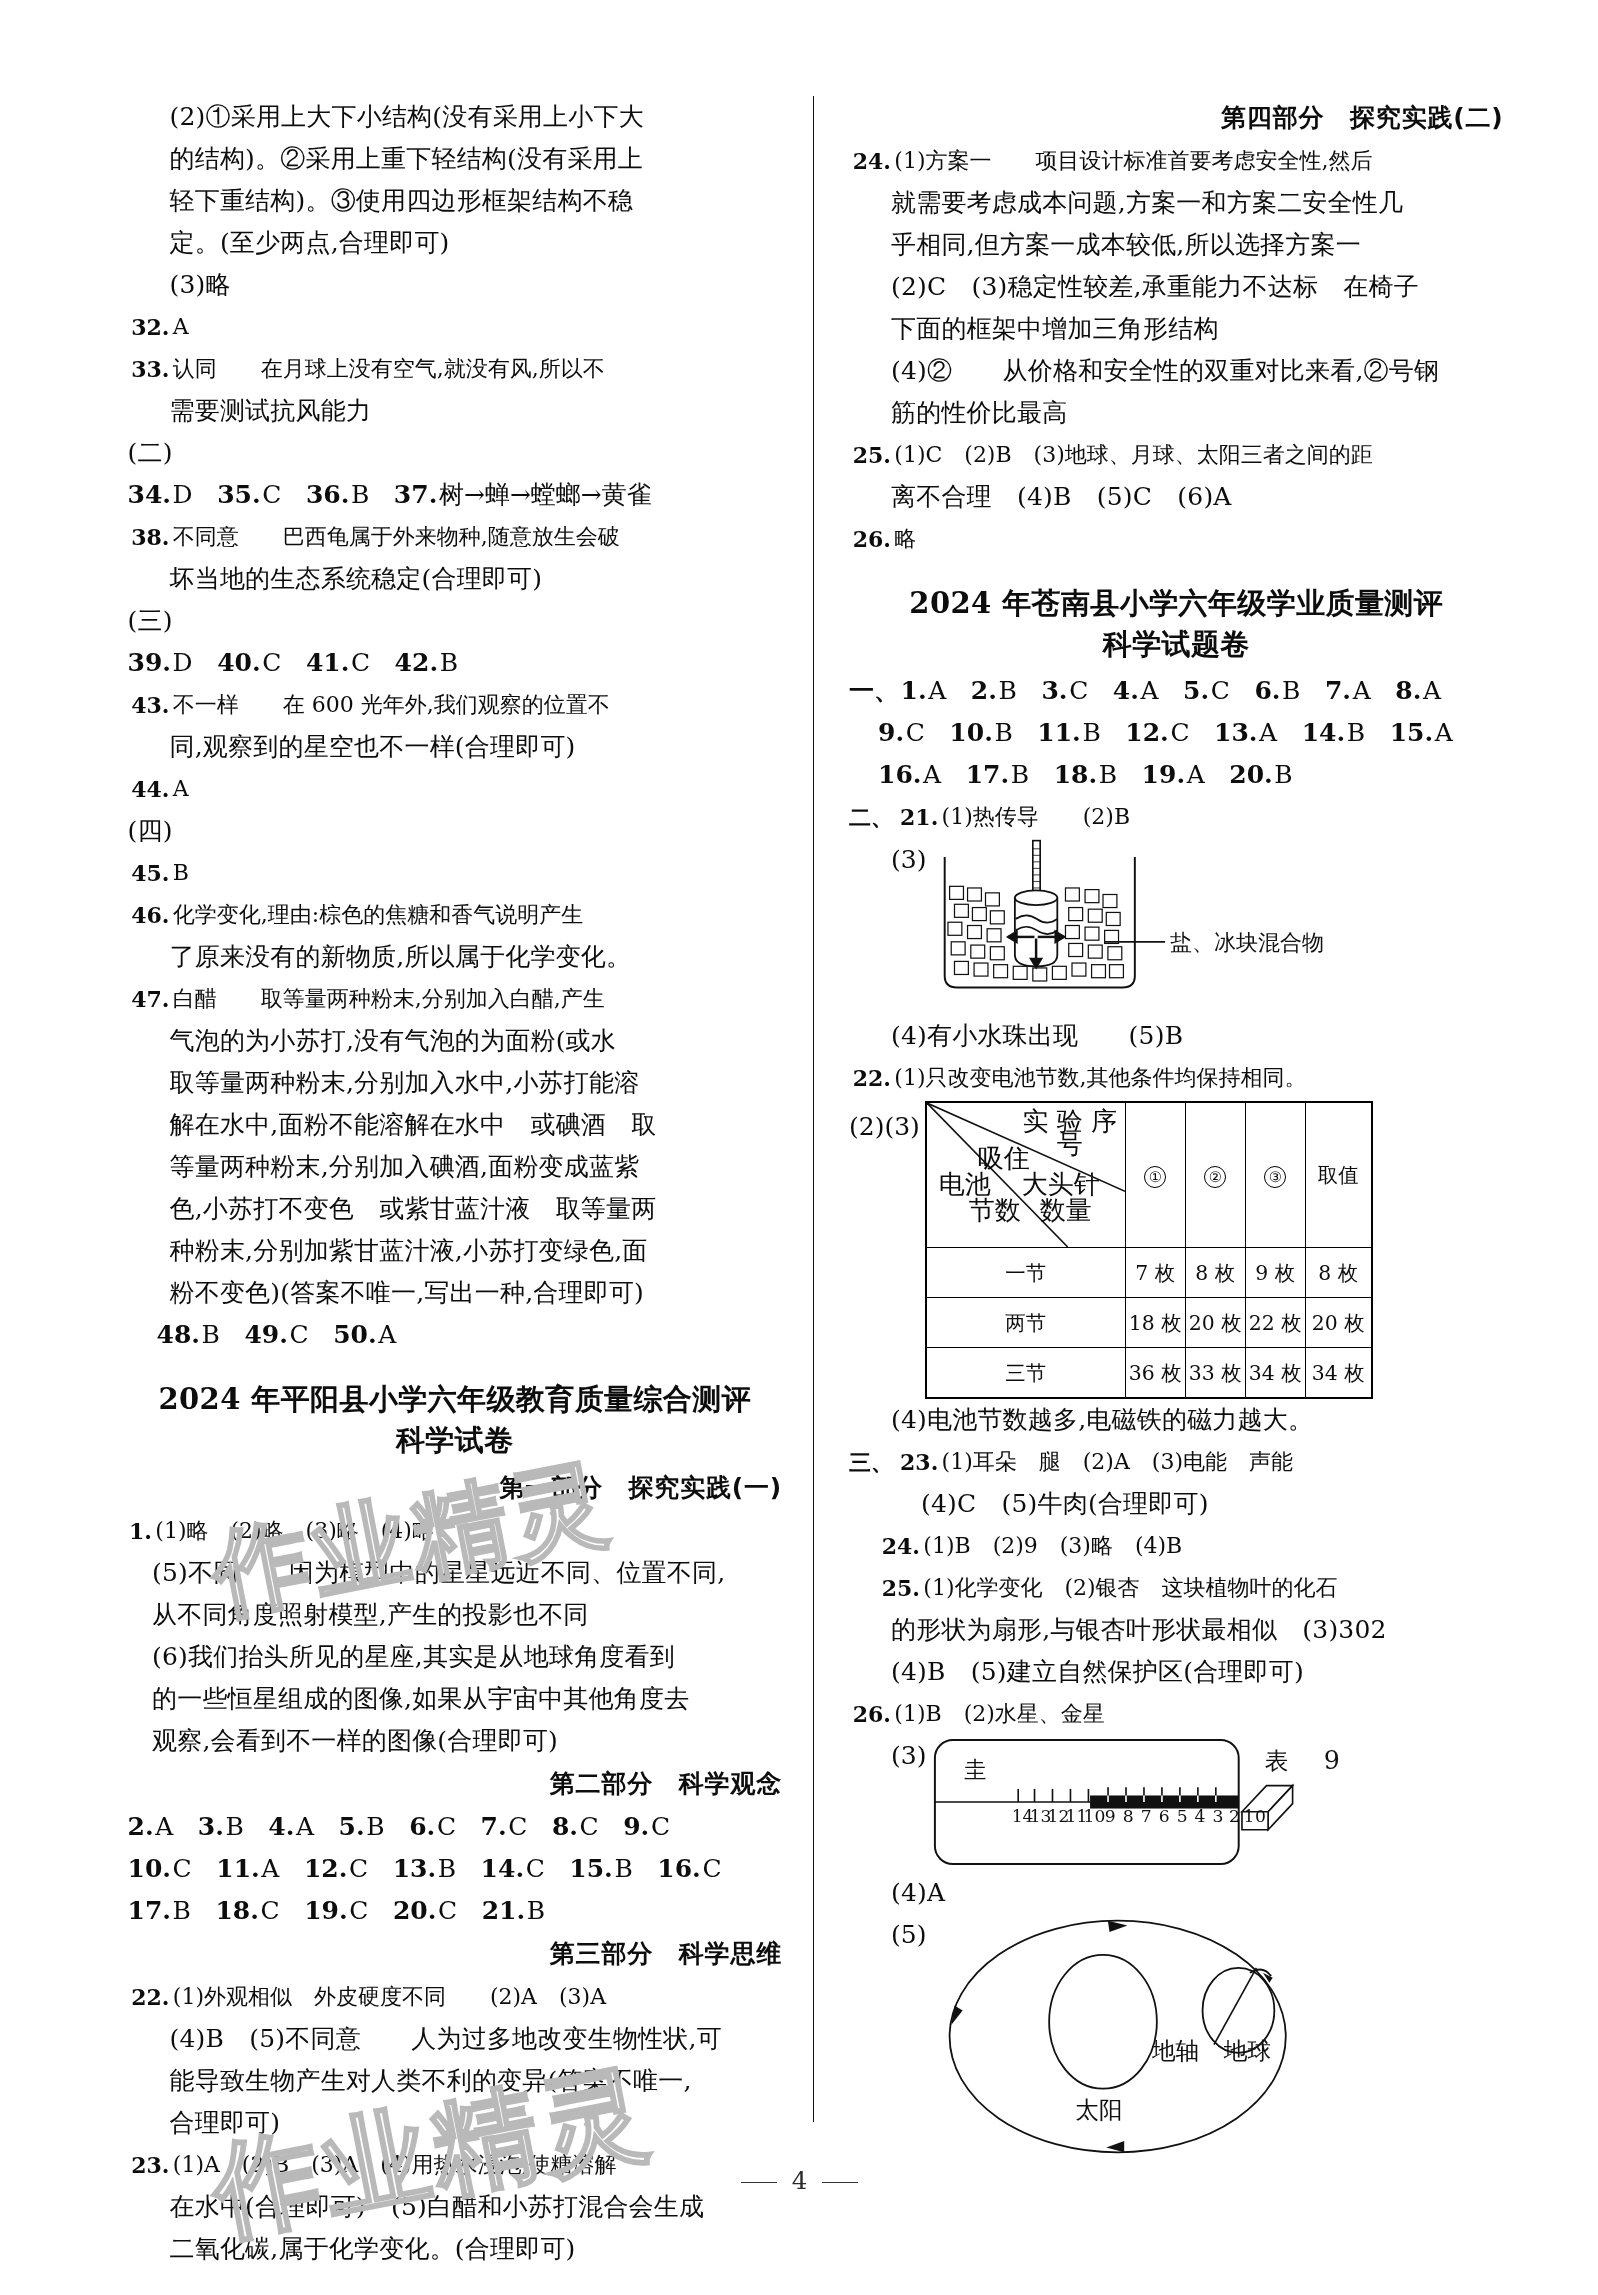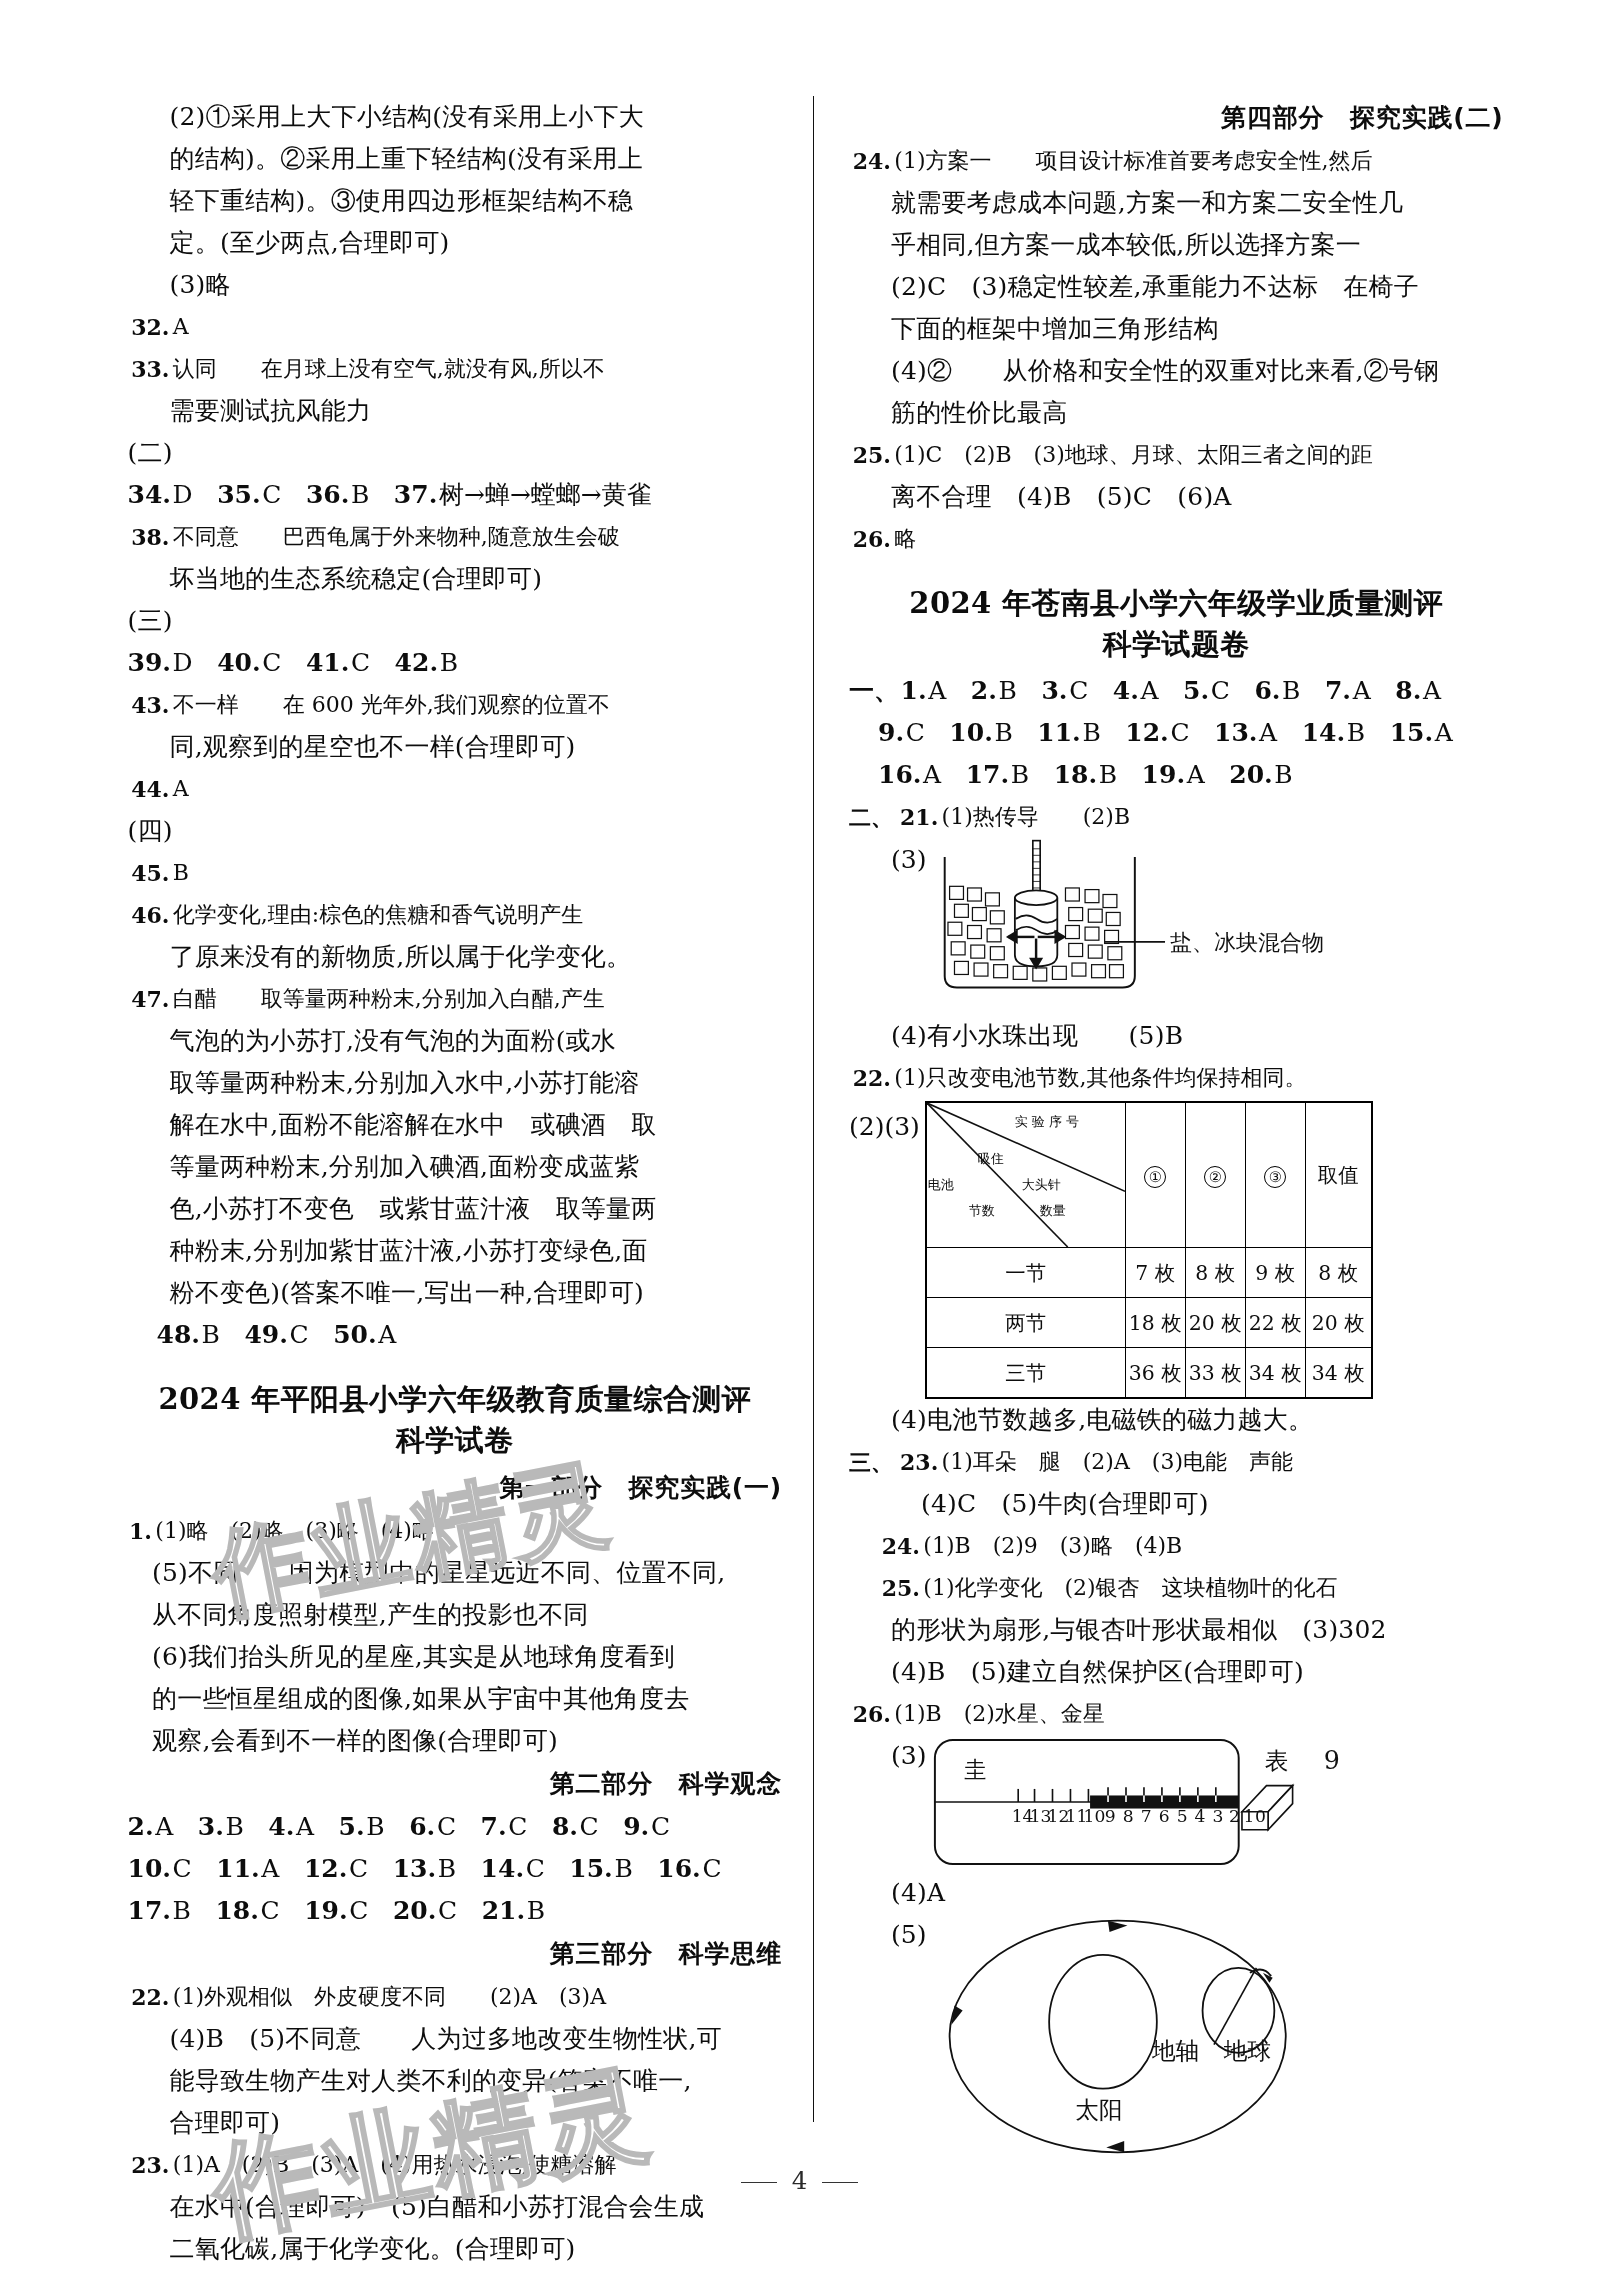--- a/index.html
+++ b/index.html
@@ -112,24 +112,24 @@
     height: 49px;
   }
   table.exp td.corner {
     position: relative;
     height: 144px;
     width: 198px;
     padding: 0;
     overflow: hidden;
   }
   .corner svg { position: absolute; inset: 0; }
-  .corner .lbl { position: absolute; font-size: 13px; line-height: 23px; }
+  .corner .lbl { position: absolute; font-size: 26px; line-height: 23px; }
   .corner .lbl-a { top: 6.5px; left: 88px; }
   .corner .lbl-b { top: 44px; left: 51px; }
-  .corner .lbl-c { top: 70px; left: 1px; }
+  .corner .lbl-c { top: 70px; left: 12px; }
   table.exp td.hcell { width: 59px; }
   table.exp td.vcell { width: 65px; }
   .circnum {
     display: inline-block;
     border: 1.3px solid #000;
     border-radius: 50%;
     width: 20.4px;
     height: 20.4px;
     line-height: 19.6px;
     font-size: 14.7px;

